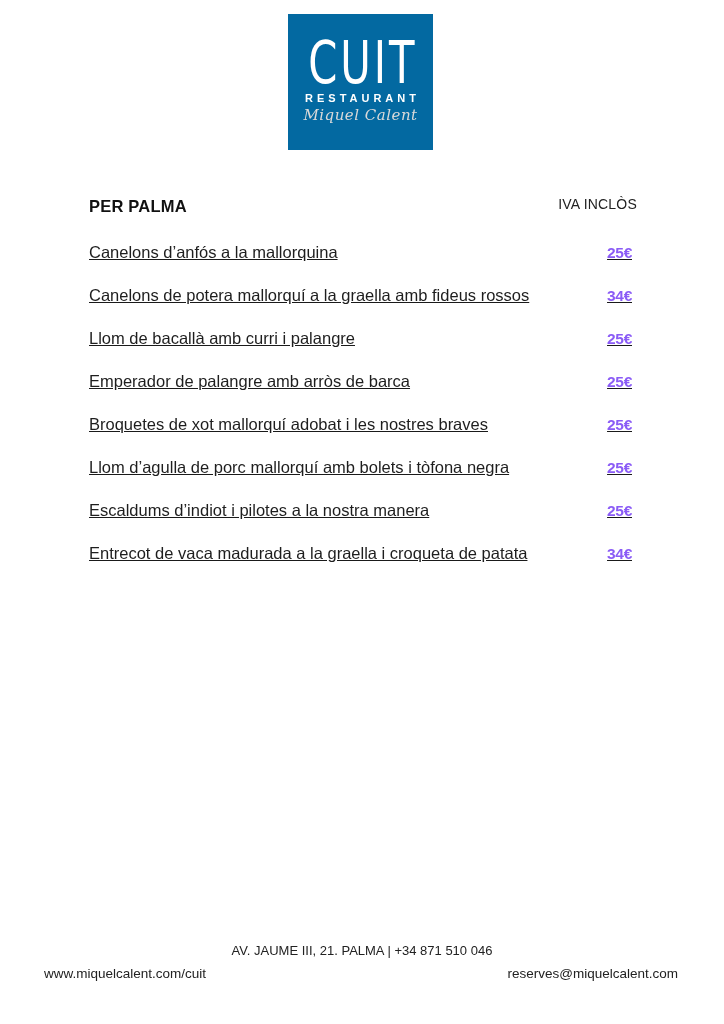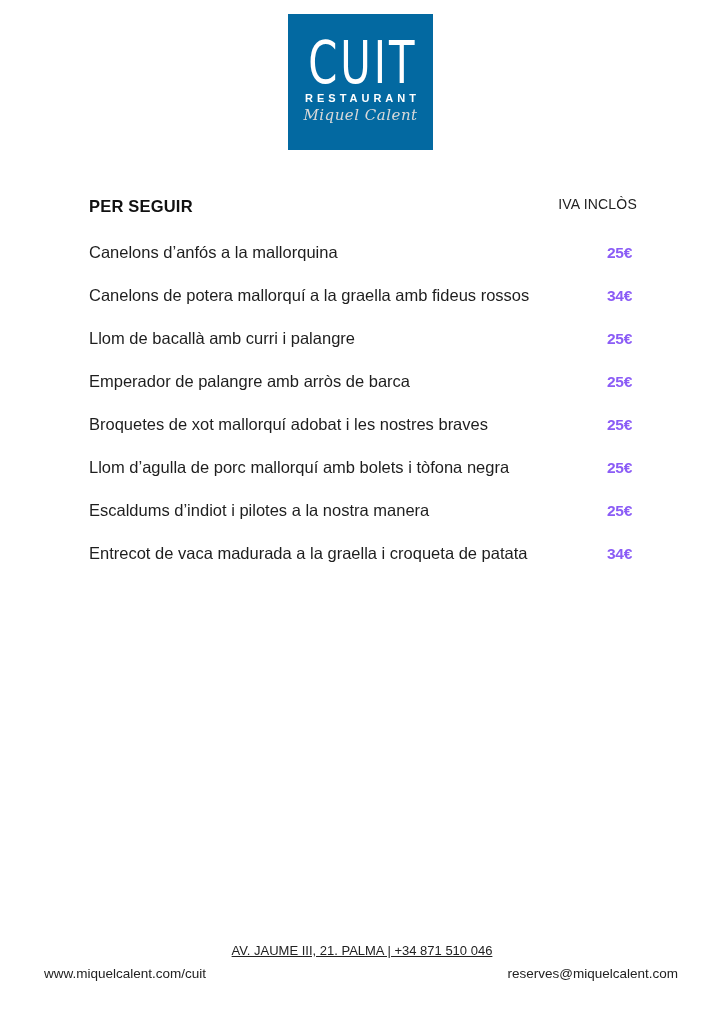--- a/index.html
+++ b/index.html
@@ -74,20 +74,21 @@
       top: 196px;
       font-size: 14px;
       color: #222;
       letter-spacing: 0.2px;
     }
     .menu {
       position: absolute;
       left: 89px;
       top: 242px;
       width: 543px;
+      text-decoration: underline;
     }
     .item {
       display: flex;
       justify-content: space-between;
       align-items: flex-start;
       margin-bottom: 21.5px;
     }
     .item-name {
       width: 470px;
       font-size: 16.5px;
@@ -103,21 +104,20 @@
       letter-spacing: -0.3px;
     }
     .footer-address {
       position: absolute;
       left: 0;
       right: 0;
       top: 943px;
       text-align: center;
       font-size: 13px;
       color: #222;
-      text-decoration: underline;
     }
     .footer-web {
       position: absolute;
       left: 44px;
       top: 966px;
       font-size: 13.5px;
       color: #222;
     }
     .footer-email {
       position: absolute;
@@ -129,21 +129,21 @@
   </style>
 </head>
 <body>
 
 <div class="logo">
   <div class="logo-title">CUIT</div>
   <div class="logo-sub">RESTAURANT</div>
   <div class="logo-sign">Miquel Calent</div>
 </div>
 
-<div class="section-title">PER SEGUIR</div>
+<div class="section-title">PER PALMA</div>
 <div class="iva">IVA INCLÒS</div>
 
 <div class="menu">
   <div class="item">
     <div class="item-name">Canelons d’anfós a la mallorquina</div>
     <div class="item-price">25€</div>
   </div>
   <div class="item">
     <div class="item-name">Canelons de potera mallorquí a la graella amb fideus rossos</div>
     <div class="item-price">34€</div>

